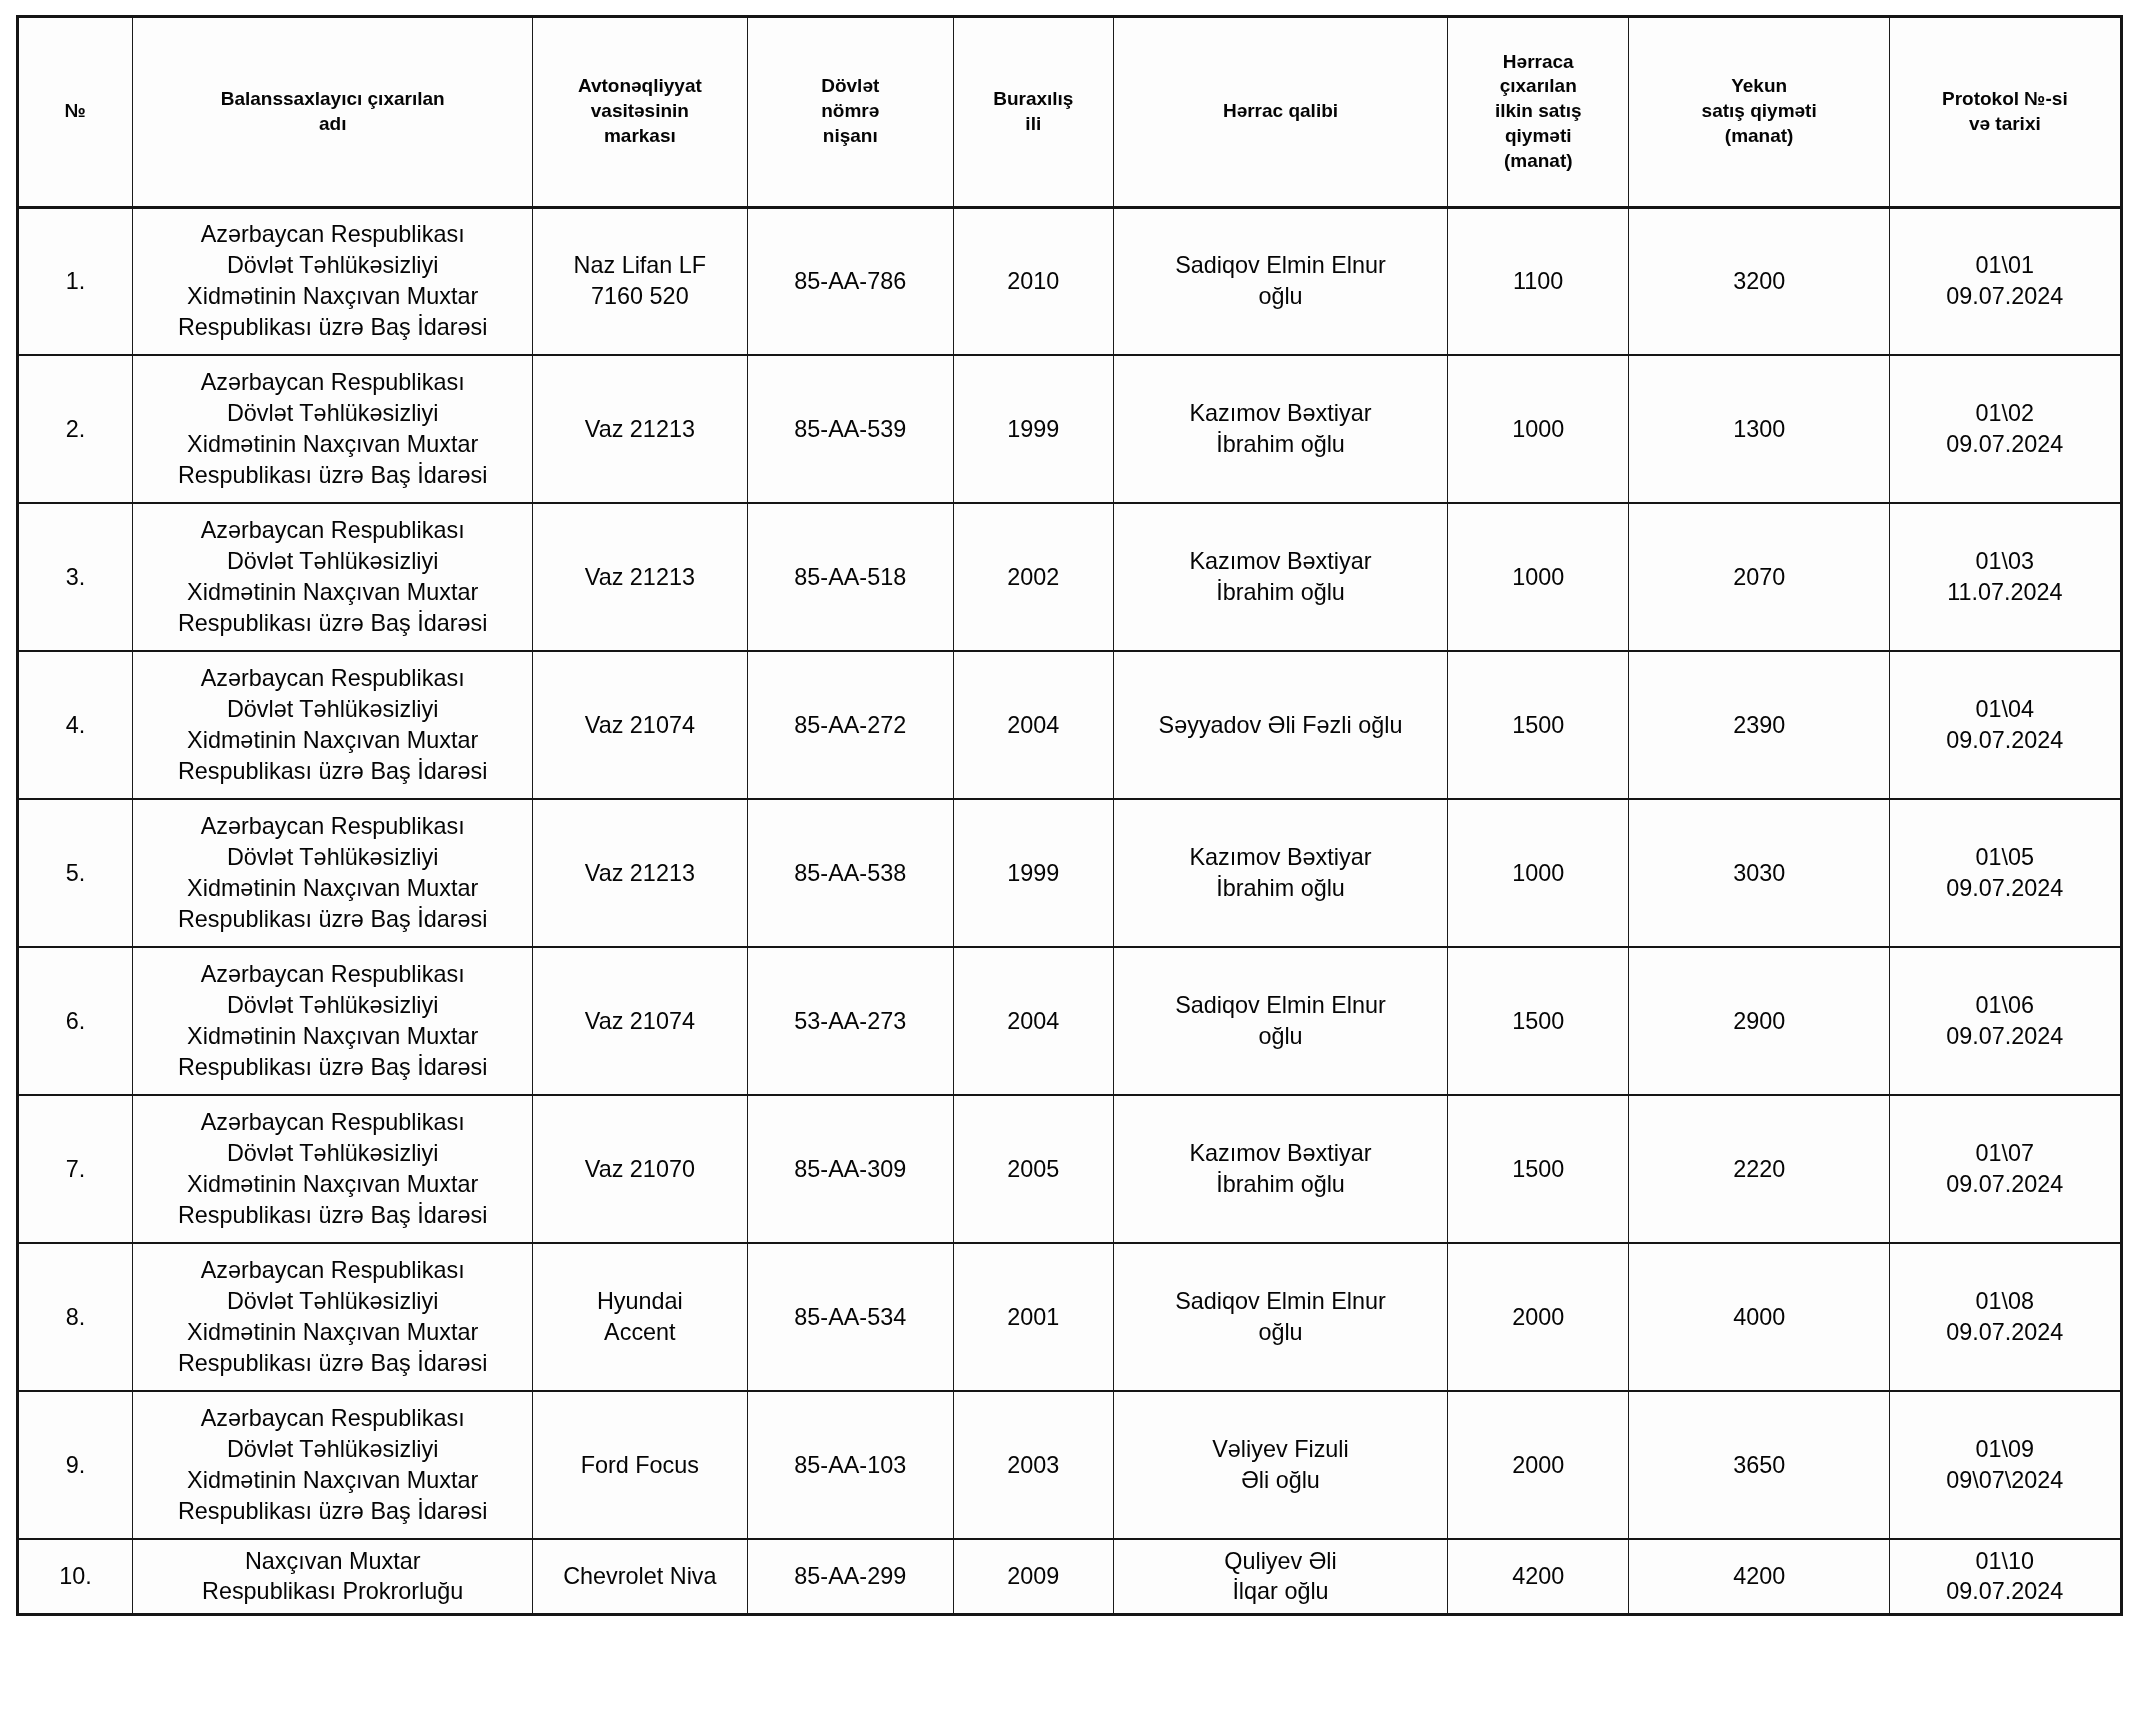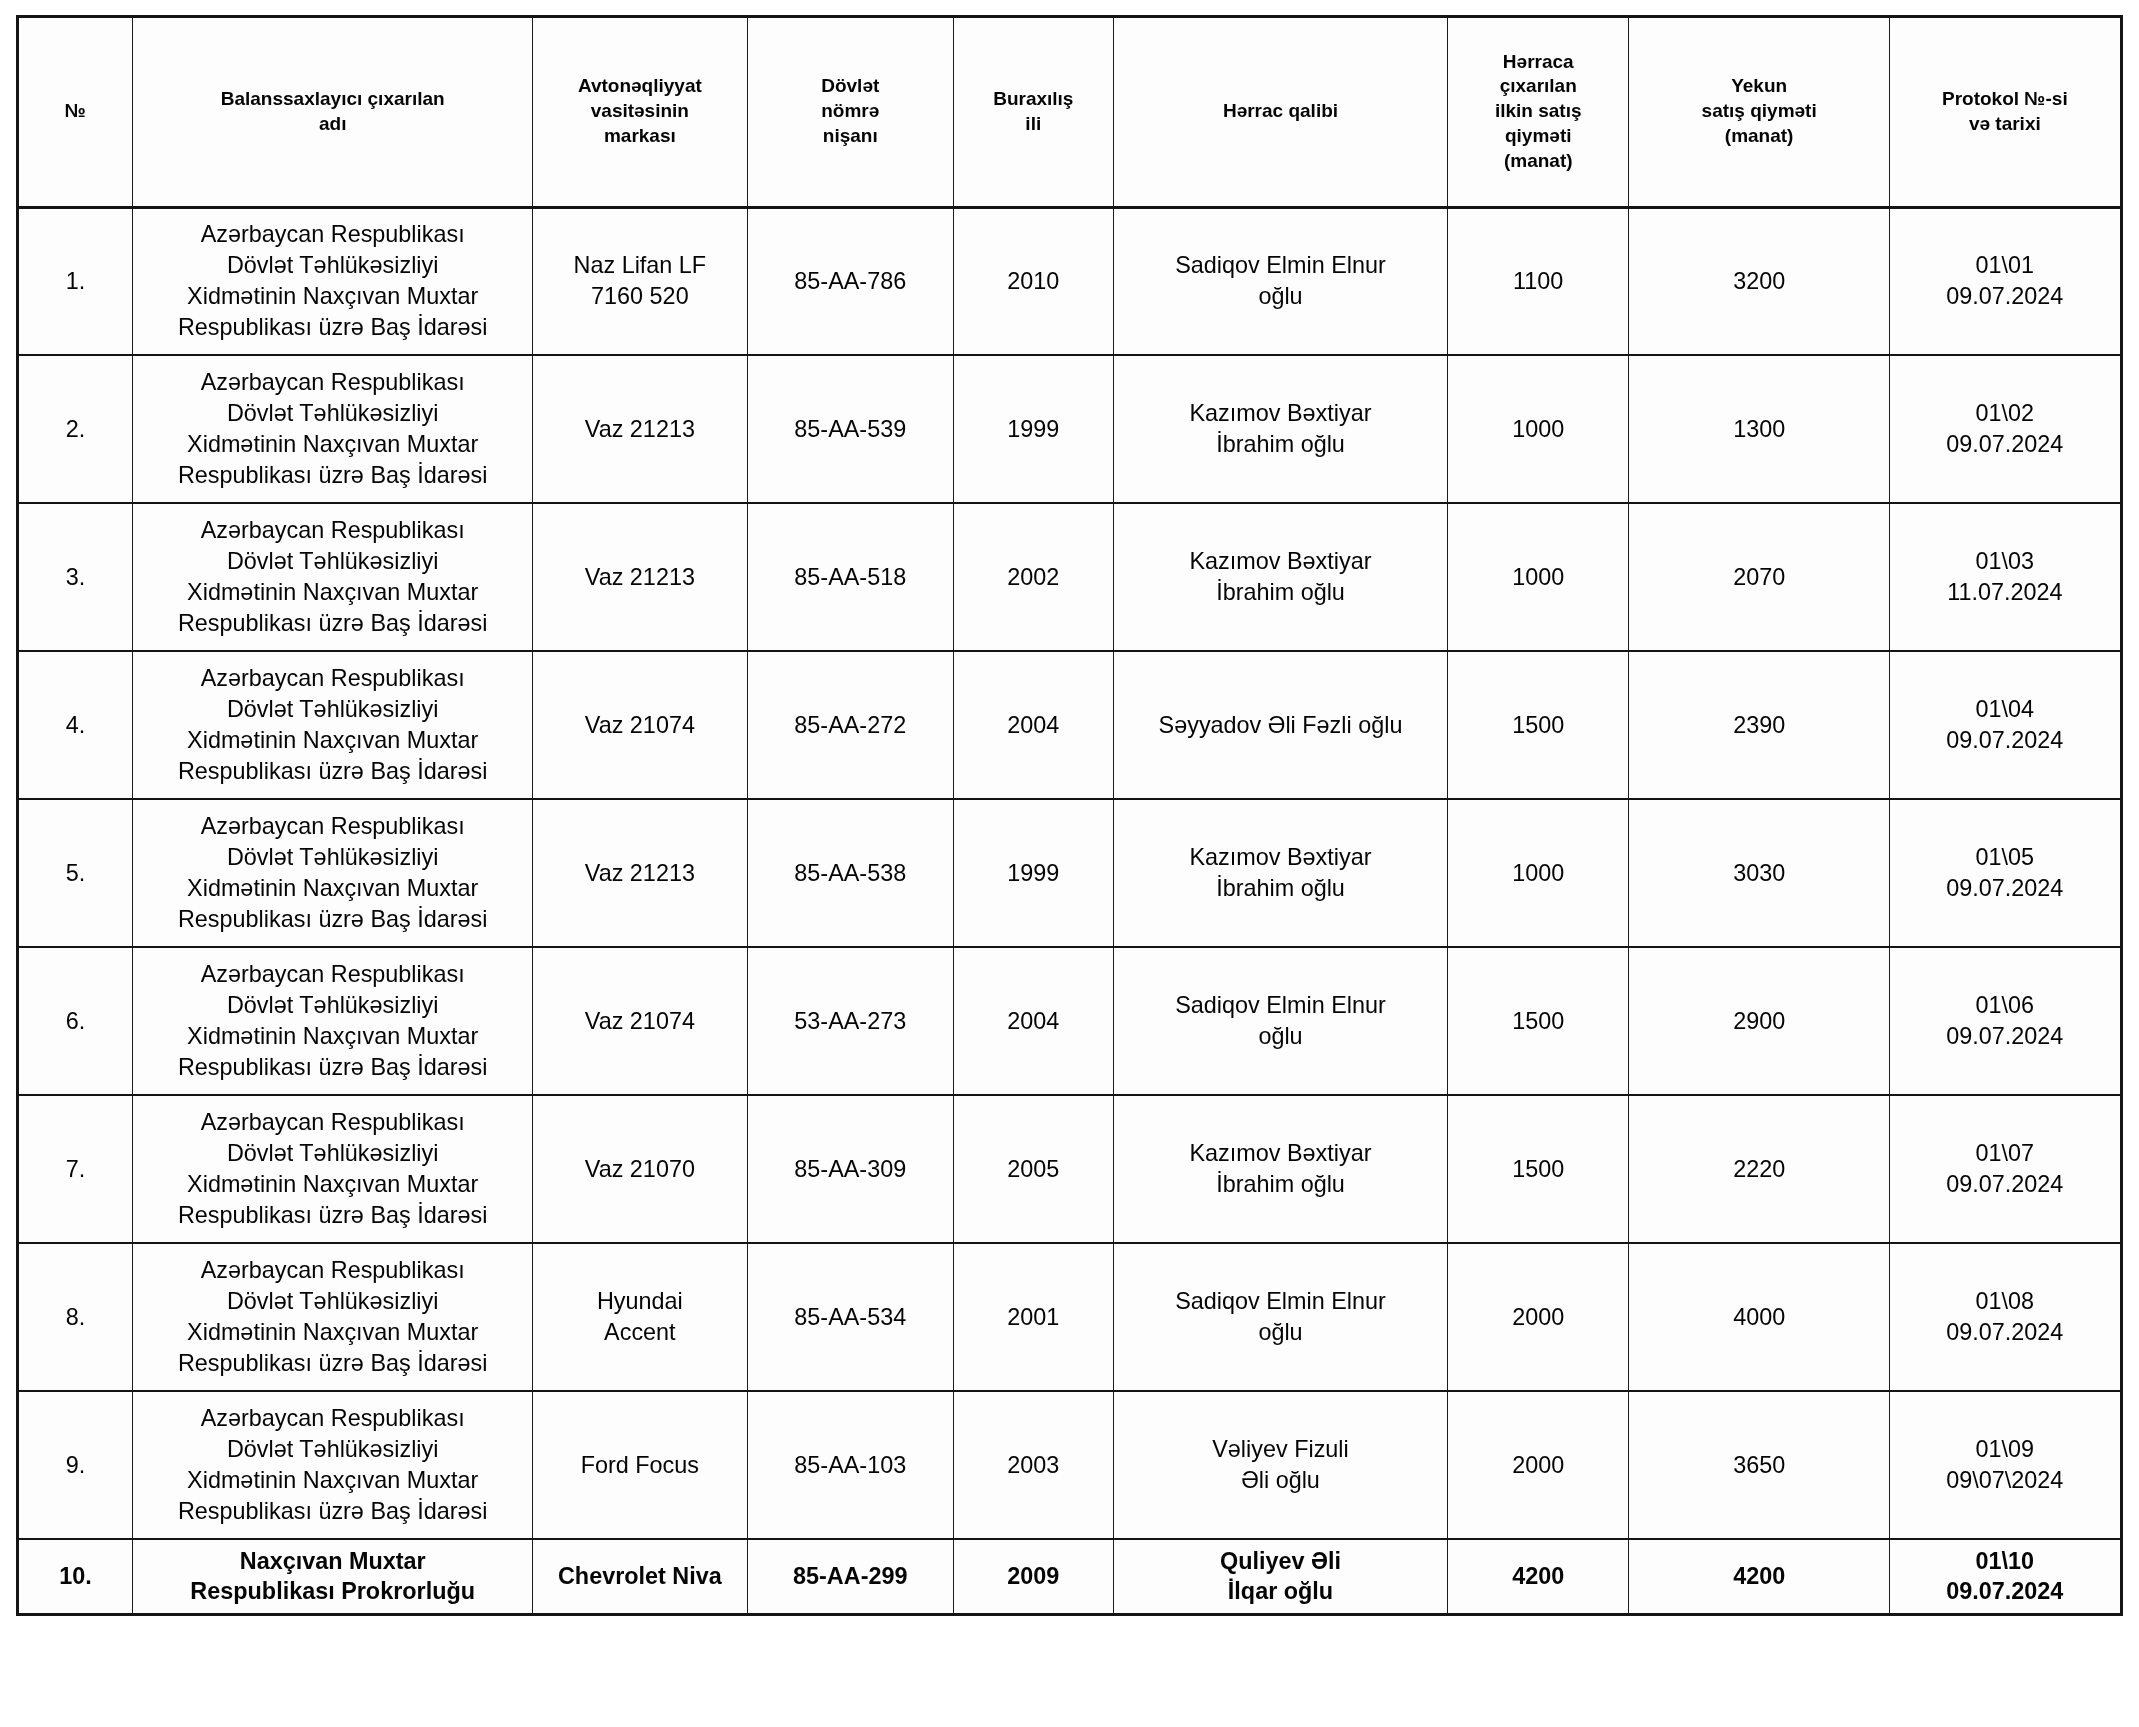--- a/index.html
+++ b/index.html
@@ -40,21 +40,21 @@
     font-weight: bold;
     font-size: 19px;
     line-height: 1.30;
     border-bottom-width: 3.9px;
   }
   tbody td {
     font-size: 23.4px;
     line-height: 1.32;
   }
   tbody tr { height: 148px; }
-  tbody tr.short { height: 71px; font-weight: bold; }
+  tbody tr.short { height: 71px; }
 </style>
 </head>
 <body>
 
 <div class="page">
   <table class="auction">
     <colgroup>
       <col style="width:5.5%">
       <col style="width:19%">
       <col style="width:10.2%">

